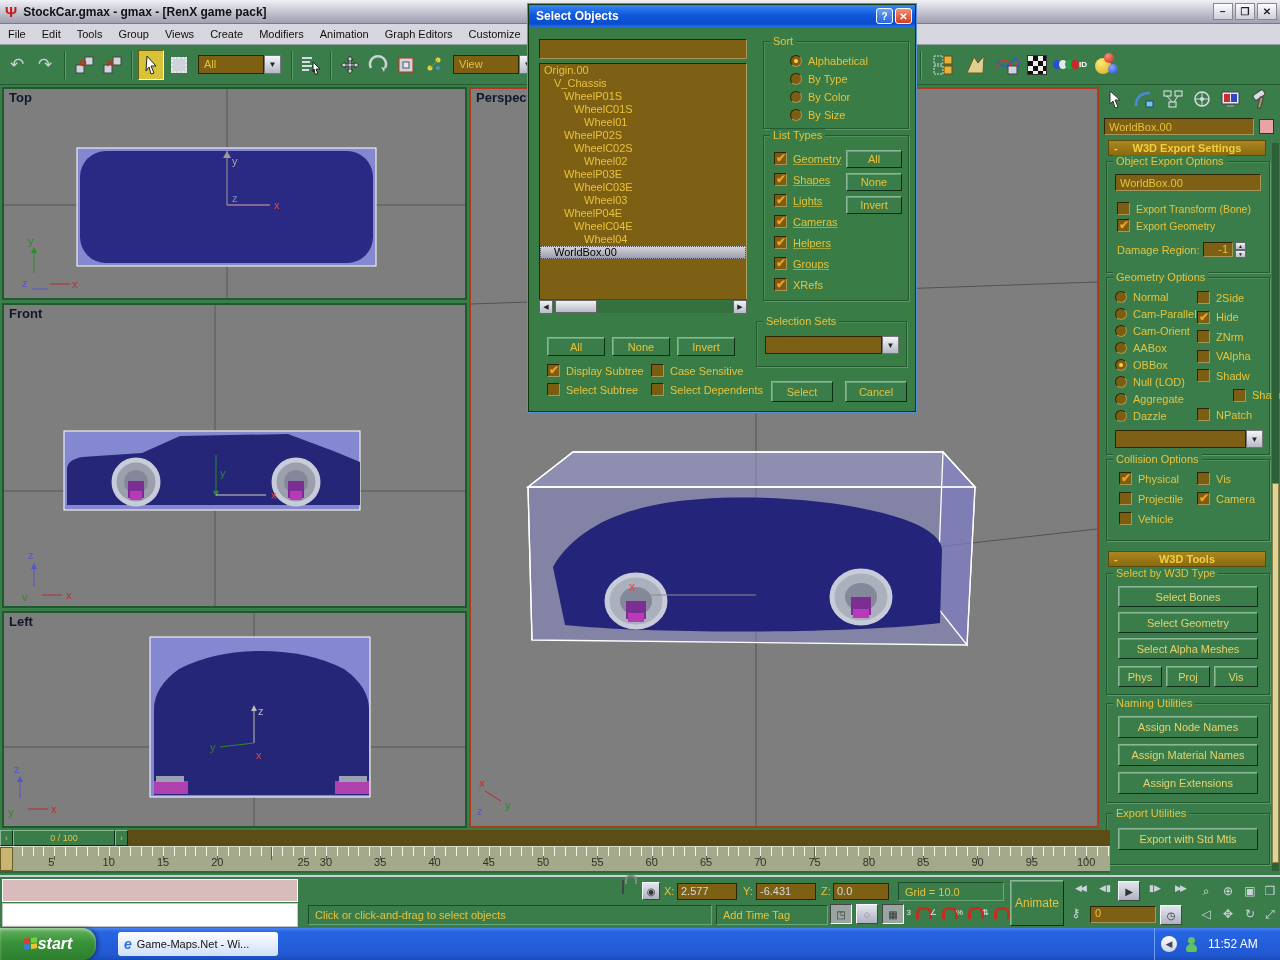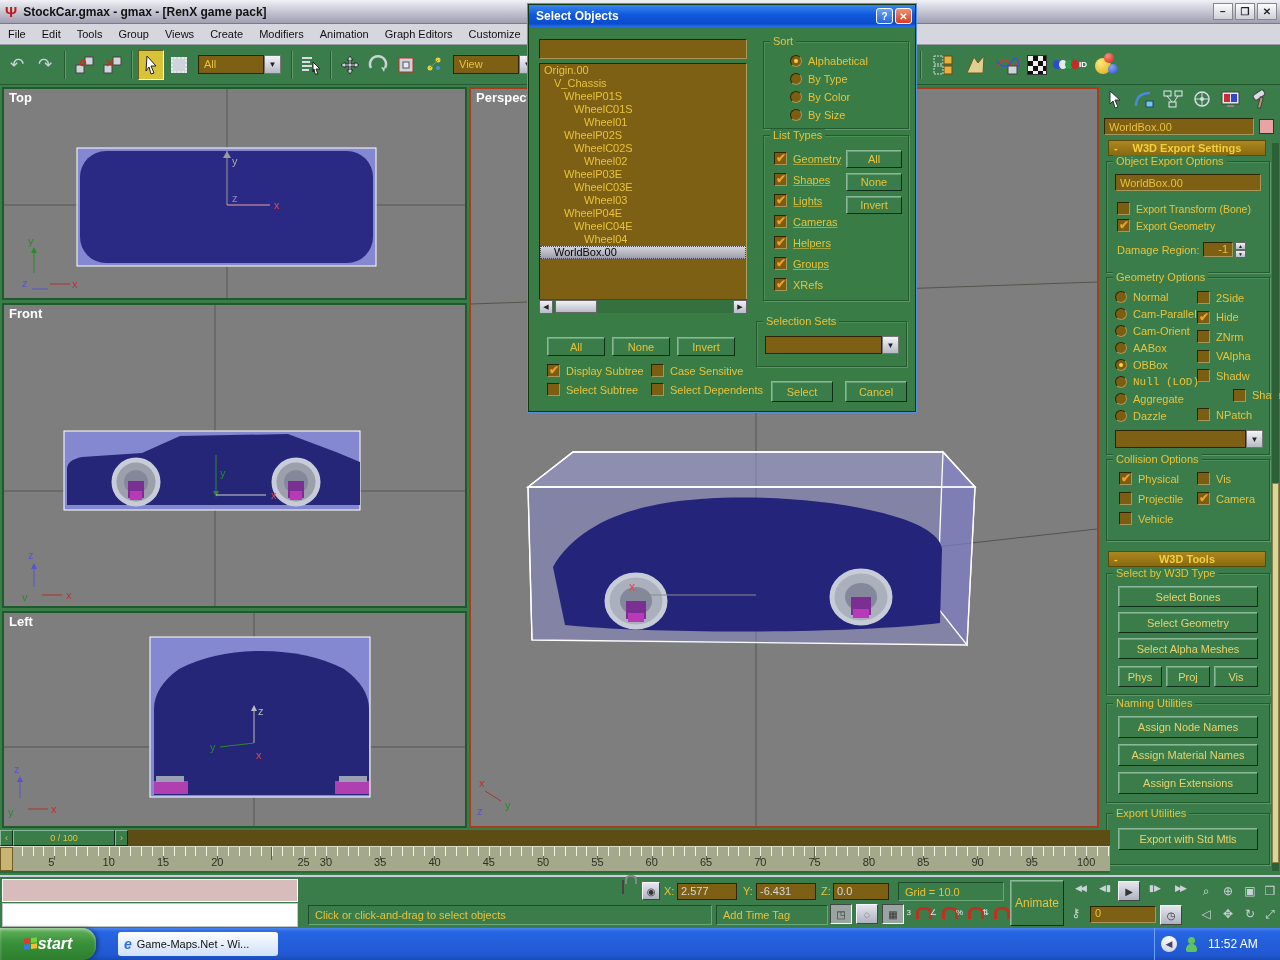--- a/index.html
+++ b/index.html
@@ -35,21 +35,21 @@
                    line-height:17px; padding:0 5px; }
   .combo .cbtn { width:17px; height:19px; background:linear-gradient(#f4f4fa,#b6bac6); border:1px solid #777;
                  color:#222; font-size:8px; display:flex; align-items:center; justify-content:center; }
   .checker { width:20px; height:20px; background:repeating-conic-gradient(#101010 0 25%, #f0f0f0 0 50%); background-size:10px 10px; border:1px solid #333; }
   .dots3 span { width:9px; height:9px; border-radius:50%; display:inline-block; margin-right:-2px; }
   .renderball { position:relative; width:26px; height:26px; }
   .renderball i { position:absolute; border-radius:50%; }
 
   
   .vp { position:absolute; background:#7e7e7e; border:2px solid #1d5a2c; overflow:hidden; }
-  .vp-label { position:absolute; top:1px; left:5px; color:#ffffff; font-weight:bold; font-size:13px; z-index:3; }
+  .vp-label { position:absolute; top:1px; left:5px; color:#0f172a; font-weight:bold; font-size:13px; z-index:3; }
   #vp-persp { border-color:#a83c1c; }
   .vp svg { position:absolute; left:0; top:0; }
 
   
   #panel { left:1100px; top:85px; width:180px; height:790px; background:#3b7d4a; }
   .tabrow { position:absolute; left:2px; top:2px; display:flex; gap:3px; }
   .ptab { width:26px; height:24px; display:flex; align-items:center; justify-content:center; }
   .field { background:#7d6014; border:1px solid; border-color:#2e2406 #a8955a #a8955a #2e2406;
            color:#e8c23c; font-family:"Liberation Sans",sans-serif; font-size:11px; padding:0 4px; }
   input.field { outline:none; }
@@ -490,21 +490,21 @@
           <span>Cam-Orient</span>
         </div>
         <div class="row" style="height:17px;">
           <span class="radio"></span>
           <span>AABox</span>
         </div>
         <div class="row selected" style="height:17px;">
           <span class="radio on"></span>
           <span>OBBox</span>
         </div>
-        <div class="row" style="height:17px;font-family:Liberation Mono, monospace;">
+        <div class="row" style="height:17px;">
           <span class="radio"></span>
           <span>Null (LOD)</span>
         </div>
         <div class="row" style="height:17px;">
           <span class="radio"></span>
           <span>Aggregate</span>
         </div>
         <div class="row" style="height:17px;">
           <span class="radio"></span>
           <span>Dazzle</span>

